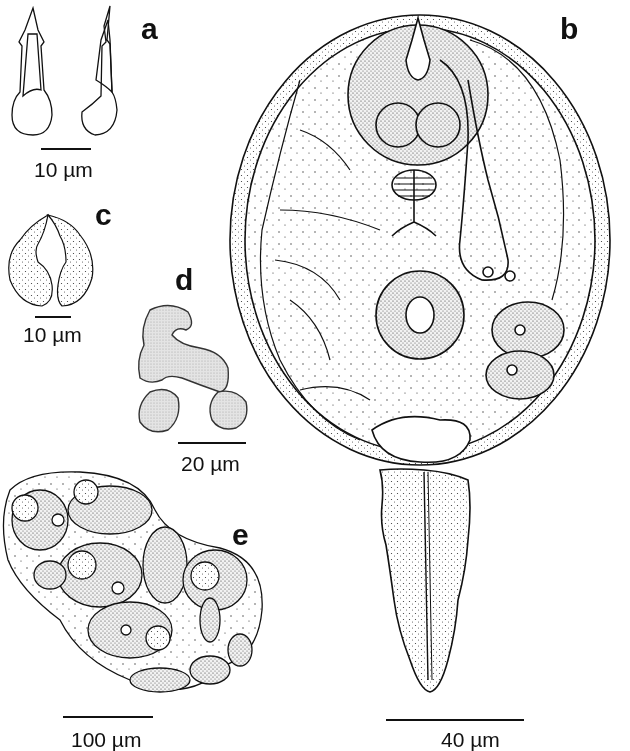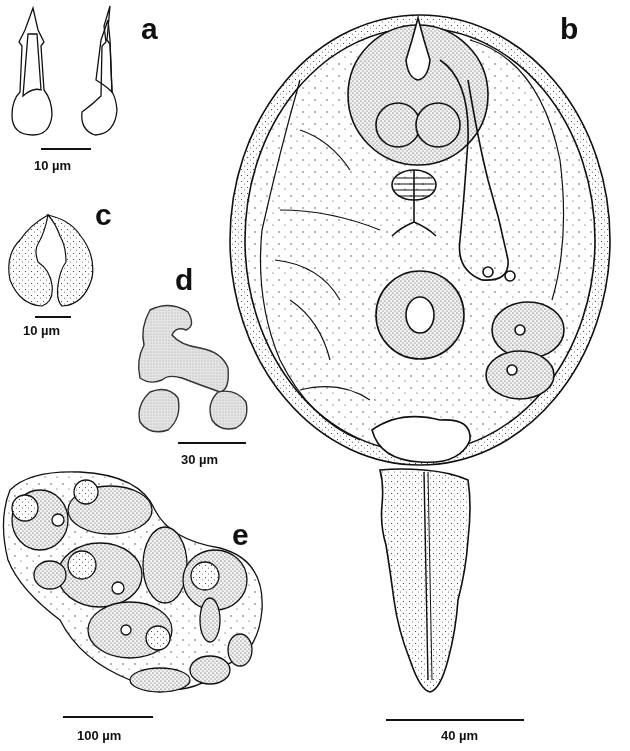--- a/index.html
+++ b/index.html
@@ -1,19 +1,19 @@
 <!DOCTYPE html>
 <html><head>
 <meta charset="utf-8">
 <style>
   html, body { margin: 0; padding: 0; background: #ffffff; }
   body { width: 630px; height: 751px; position: relative; overflow: hidden; font-family: "Liberation Sans", "DejaVu Sans", sans-serif; color: #111; }
   .panel-label { position: absolute; font-weight: bold; font-size: 30px; line-height: 1; color: #111; }
   .scalebar { position: absolute; height: 2px; background: #111; }
-  .scale-text { position: absolute; font-weight: bold; font-size: 13px; color: #111; white-space: nowrap; }
+  .scale-text { position: absolute; font-weight: normal; font-size: 21px; color: #111; white-space: nowrap; }
   svg.fig { position: absolute; left: 0; top: 0; }
 </style>
 </head>
 <body>
 
 <svg class="fig" width="630" height="751" viewBox="0 0 630 751">
   <defs>
     <pattern id="stip" width="6" height="6" patternUnits="userSpaceOnUse">
       <rect width="6" height="6" fill="#fff"></rect>
       <circle cx="1.5" cy="1.5" r="0.6" fill="#333"></circle>
@@ -130,19 +130,19 @@
 <div class="panel-label" style="left:175px; top:265px;">d</div>
 <div class="panel-label" style="left:232px; top:520px;">e</div>
 
 <div class="scalebar" style="left:41px; top:148px; width:50px;"></div>
 <div class="scale-text" style="left:34px; top:158px;">10 µm</div>
 
 <div class="scalebar" style="left:35px; top:316px; width:36px;"></div>
 <div class="scale-text" style="left:23px; top:323px;">10 µm</div>
 
 <div class="scalebar" style="left:178px; top:442px; width:68px;"></div>
-<div class="scale-text" style="left:181px; top:452px;">30 µm</div>
+<div class="scale-text" style="left:181px; top:452px;">20 µm</div>
 
 <div class="scalebar" style="left:63px; top:716px; width:90px;"></div>
-<div class="scale-text" style="left:77px; top:728px;">100 µm</div>
+<div class="scale-text" style="left:71px; top:728px;">100 µm</div>
 
 <div class="scalebar" style="left:386px; top:719px; width:138px;"></div>
 <div class="scale-text" style="left:441px; top:728px;">40 µm</div>
 
 </body></html>

